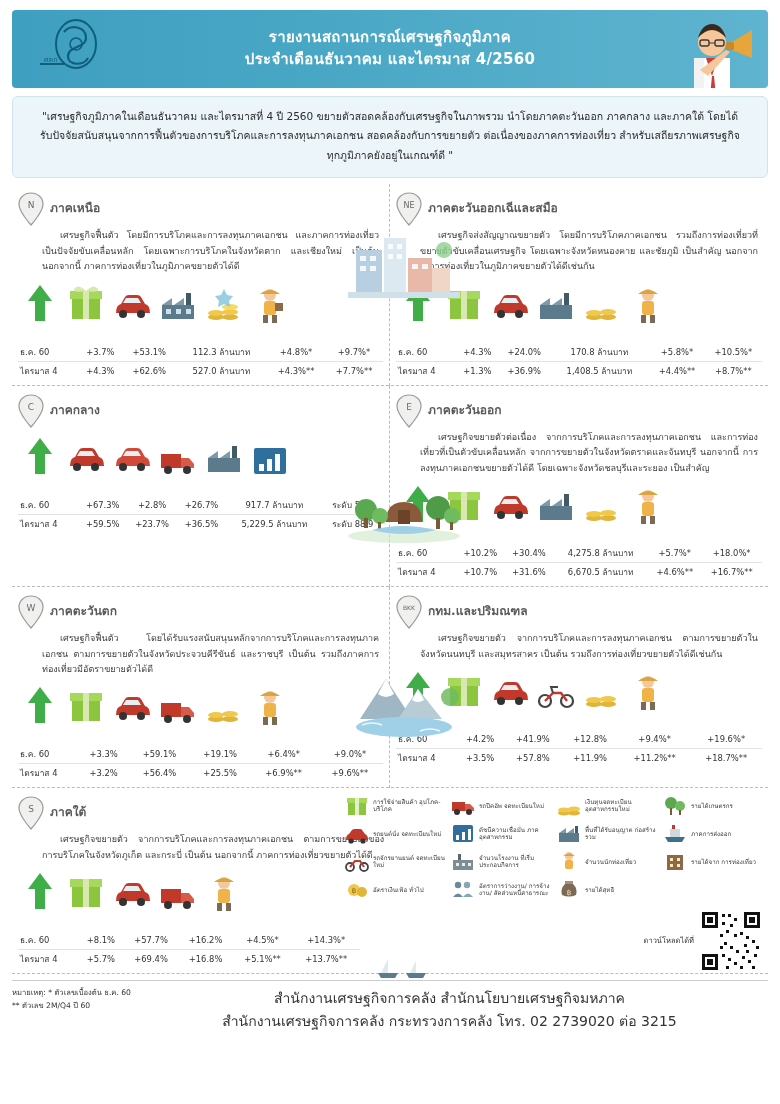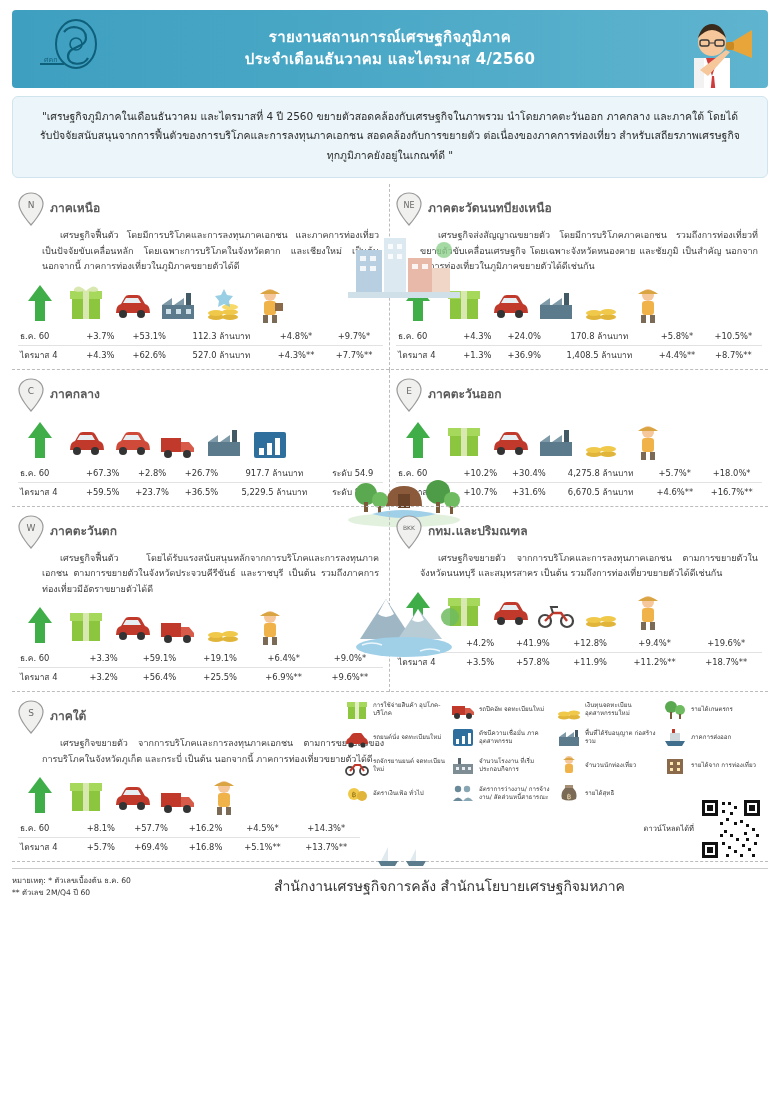--- a/index.html
+++ b/index.html
@@ -76,21 +76,21 @@
 
   
   .iconstrip {
     display: flex; align-items: flex-end; justify-content: flex-start;
     gap: 6px; height: 46px; margin: 4px 0 0 2px;
   }
   .iconstrip .ic { width: 40px; height: 44px; display:flex; align-items:flex-end; justify-content:center;}
   .iconstrip .ic svg { width: 100%; height: 100%; }
 
   
-  table.data { width: 100%; border-collapse: collapse; margin-top: 2px; }
+  table.data { width: 100%; border-collapse: collapse; margin-top: 18px; }
   table.data td { font-size: 8.4px; text-align: center; padding: 2px 0; color:#333; }
   table.data td.lbl { text-align: left; padding-left: 2px; width: 60px; font-size: 8.4px; color:#333; }
   table.data tr.r1 td { border-bottom: 1px solid #e2e2e2; }
 
   
   .center-ill { position:absolute; }
   .legend {
     position:absolute; right: 4px; top: 4px; width: 420px;
     display: grid; grid-template-columns: repeat(4, 1fr); gap: 2px 4px;
   }
@@ -244,21 +244,21 @@
       </div>
 
       <div class="cell">
         <div class="region-head">
           <div class="pin">
             <svg viewBox="0 0 26 34">
                 <path d="M13 1 C6 1 1 6 1 12 c0 8 12 21 12 21 S25 20 25 12 C25 6 20 1 13 1z" fill="#f0f0ee" stroke="#9a9a9a" stroke-width="1.2"></path>
                 <text x="13" y="16" font-size="8" text-anchor="middle" fill="#6a6a6a">NE</text>
               </svg>
           </div>
-          <div class="region-name">ภาคตะวัดนนทบียงเหนือ</div>
+          <div class="region-name">ภาคตะวันออกเฉีและสมือ</div>
         </div>
         <div class="region-text">เศรษฐกิจส่งสัญญาณขยายตัว โดยมีการบริโภคภาคเอกชน รวมถึงการท่องเที่ยวที่ขยายตัวขับเคลื่อนเศรษฐกิจ โดยเฉพาะจังหวัดหนองคาย และชัยภูมิ เป็นสำคัญ นอกจากนี้ การท่องเที่ยวในภูมิภาคขยายตัวได้ดีเช่นกัน</div>
         <div class="iconstrip">
           <div class="ic">
               <svg viewBox="0 0 40 44">
                 <path d="M20 4 L32 20 L25 20 L25 40 L15 40 L15 20 L8 20 Z" fill="#3fae49"></path>
               </svg>
             </div>
           <div class="ic">
               <svg viewBox="0 0 40 44">
@@ -430,20 +430,21 @@
       <div class="cell">
         <div class="region-head">
           <div class="pin">
             <svg viewBox="0 0 26 34">
                 <path d="M13 1 C6 1 1 6 1 12 c0 8 12 21 12 21 S25 20 25 12 C25 6 20 1 13 1z" fill="#f0f0ee" stroke="#9a9a9a" stroke-width="1.2"></path>
                 <text x="13" y="16" font-size="9" text-anchor="middle" fill="#6a6a6a">E</text>
               </svg>
           </div>
           <div class="region-name">ภาคตะวันออก</div>
         </div>
+        <div class="region-text">เศรษฐกิจขยายตัวต่อเนื่อง จากการบริโภคและการลงทุนภาคเอกชน และการท่องเที่ยวที่เป็นตัวขับเคลื่อนหลัก จากการขยายตัวในจังหวัดตราดและจันทบุรี นอกจากนี้ การลงทุนภาคเอกชนขยายตัวได้ดี โดยเฉพาะจังหวัดชลบุรีและระยอง เป็นสำคัญ</div>
         <div class="iconstrip">
           <div class="ic">
               <svg viewBox="0 0 40 44">
                 <path d="M20 4 L32 20 L25 20 L25 40 L15 40 L15 20 L8 20 Z" fill="#3fae49"></path>
               </svg>
             </div>
           <div class="ic">
               <svg viewBox="0 0 40 44">
                 <rect x="6" y="16" width="28" height="22" fill="#8cc63f"></rect>
                 <rect x="4" y="10" width="32" height="8" fill="#a6d85c"></rect>
@@ -965,16 +966,17 @@
         <path d="M34 18 h20 l-3 5 h-14z" fill="#5a7c8c"></path>
         <path d="M44 6 l0 12 l-6 0z" fill="#dfe9ee"></path>
       </svg>
     </div>
     <div class="foot-left">
       <div>หมายเหตุ: * ตัวเลขเบื้องต้น ธ.ค. 60</div>
       <div>** ตัวเลข 2M/Q4 ปี 60</div>
     </div>
     <div class="foot-right">
       <div>สำนักงานเศรษฐกิจการคลัง สำนักนโยบายเศรษฐกิจมหภาค</div>
+      <div>สำนักงานเศรษฐกิจการคลัง กระทรวงการคลัง โทร. 02 2739020 ต่อ 3215</div>
     </div>
   </div>
 
 </div>
 
 </body></html>

